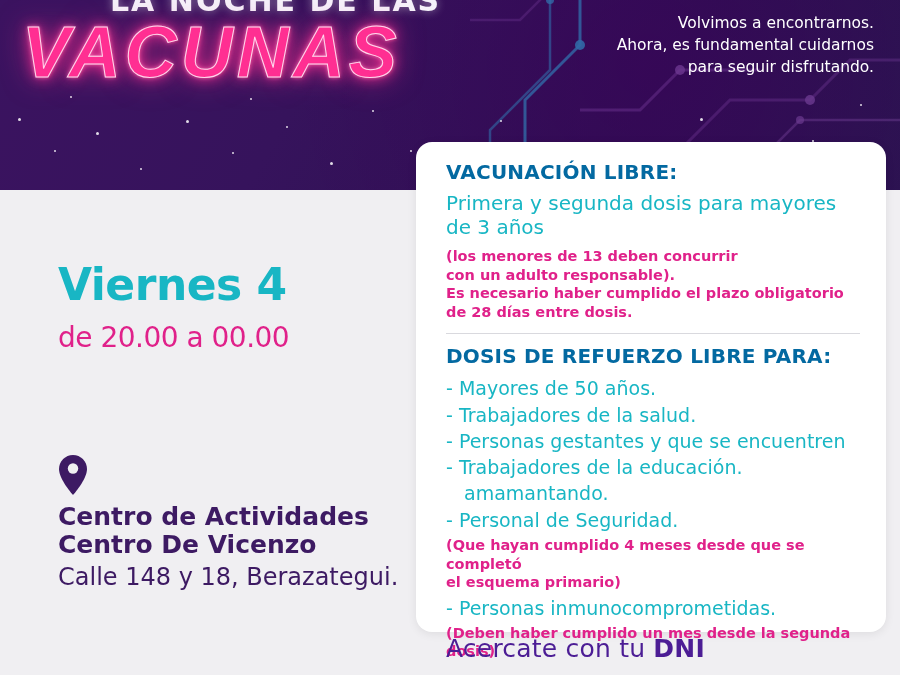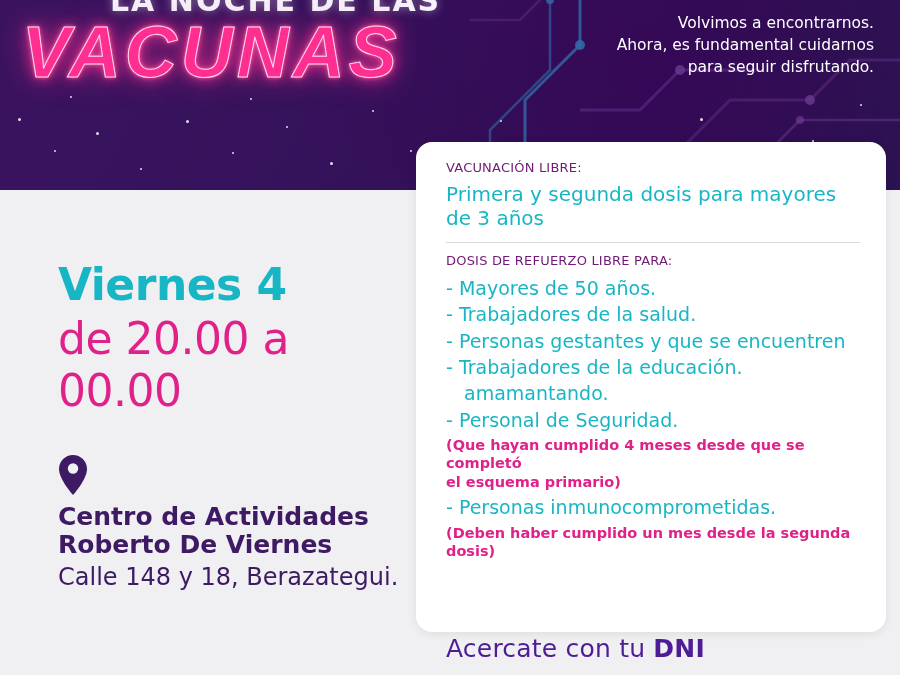--- a/index.html
+++ b/index.html
@@ -104,23 +104,23 @@
   }
   .date-main {
     color: #18b6c4;
     font-weight: bold;
     font-size: 44px;
     line-height: 1.06;
     letter-spacing: -0.5px;
   }
   .date-time {
     color: #e0218a;
-    font-size: 44px;
+    font-size: 28px;
     line-height: 1.2;
-    margin-top: 4px;
+    margin-top: 12px;
     letter-spacing: -0.5px;
   }
   .place-block {
     position: absolute;
     left: 58px;
     top: 265px;
     width: 360px;
   }
   .pin-icon {
     width: 30px;
@@ -160,23 +160,23 @@
     width: 470px;
     height: 490px;
     background: #ffffff;
     border-radius: 16px;
     box-shadow: 0 2px 10px rgba(0,0,0,0.08);
   }
   .card-inner {
     padding: 18px 26px 10px 30px;
   }
   .sec-title-pink {
-    color: #701a75;
-    font-weight: normal;
-    font-size: 13px;
+    color: #0369a1;
+    font-weight: bold;
+    font-size: 20px;
     letter-spacing: 0.2px;
     margin: 0 0 8px 0;
   }
   .sec-sub-teal {
     color: #18b6c4;
     font-size: 20px;
     line-height: 1.18;
     margin: 0 0 8px 0;
   }
   .small-pink {
@@ -279,31 +279,37 @@
       <div class="date-main">Viernes 4</div>
       <div class="date-time">de 20.00 a 00.00</div>
     </div>
 
     <div class="place-block">
       <svg class="pin-icon" viewBox="0 0 30 40">
         <path d="M15 0C7.3 0 1 6.3 1 14c0 10.5 14 26 14 26s14-15.5 14-26C29 6.3 22.7 0 15 0z" fill="#3d1a63"></path>
         <circle cx="15" cy="13.5" r="5.2" fill="#f0eff2"></circle>
       </svg>
       <div class="place-name">Centro de Actividades</div>
-      <div class="place-name">Roberto De Viernes</div>
+      <div class="place-name">Centro De Vicenzo</div>
       <div class="place-addr">Calle 148 y 18, Berazategui.</div>
     </div>
 
     <div class="bottom-mark">|||</div>
   </div>
 
   <div class="card">
     <div class="card-inner">
       <div class="sec-title-pink">VACUNACIÓN LIBRE:</div>
       <div class="sec-sub-teal">Primera y segunda dosis para mayores de 3 años</div>
+      <p class="small-pink">
+        <span>(los menores de 13 deben concurrir</span><br>
+        <span>con un adulto responsable).</span><br>
+        <span>Es necesario haber cumplido el plazo obligatorio</span><br>
+        <span>de 28 días entre dosis.</span>
+      </p>
 
       <hr class="divider">
 
       <div class="sec-title-pink">DOSIS DE REFUERZO LIBRE PARA:</div>
 
       <ul class="list">
         <li>- Mayores de 50 años.</li>
         <li>- Trabajadores de la salud.</li>
         <li>- Personas gestantes y que se encuentren</li>
         <li>- Trabajadores de la educación.</li>

